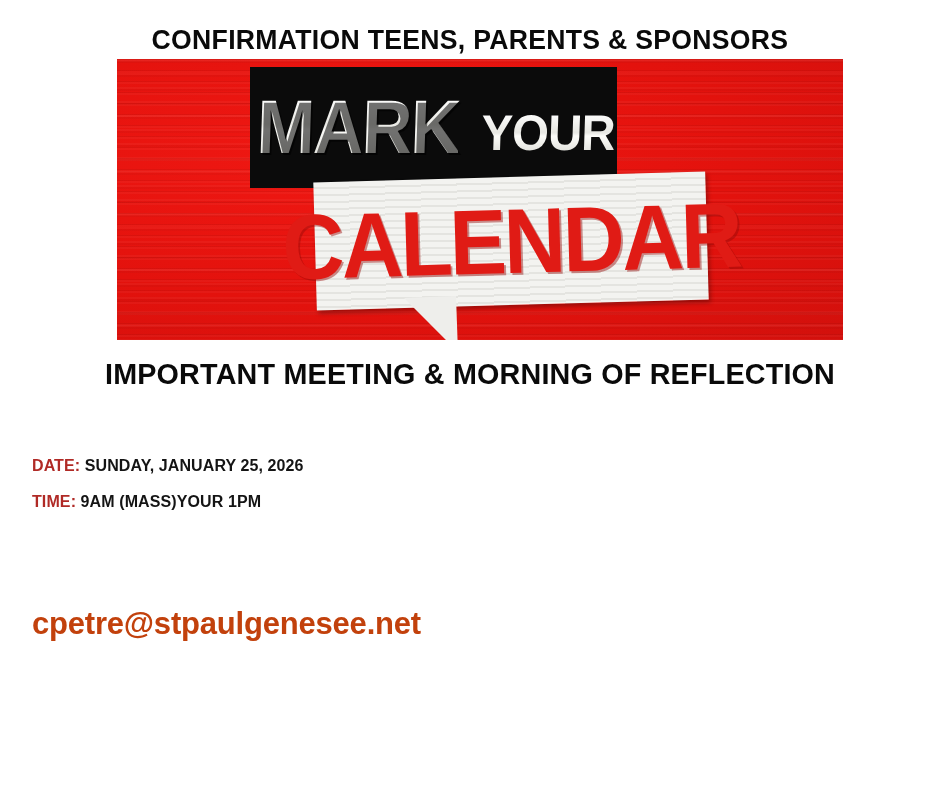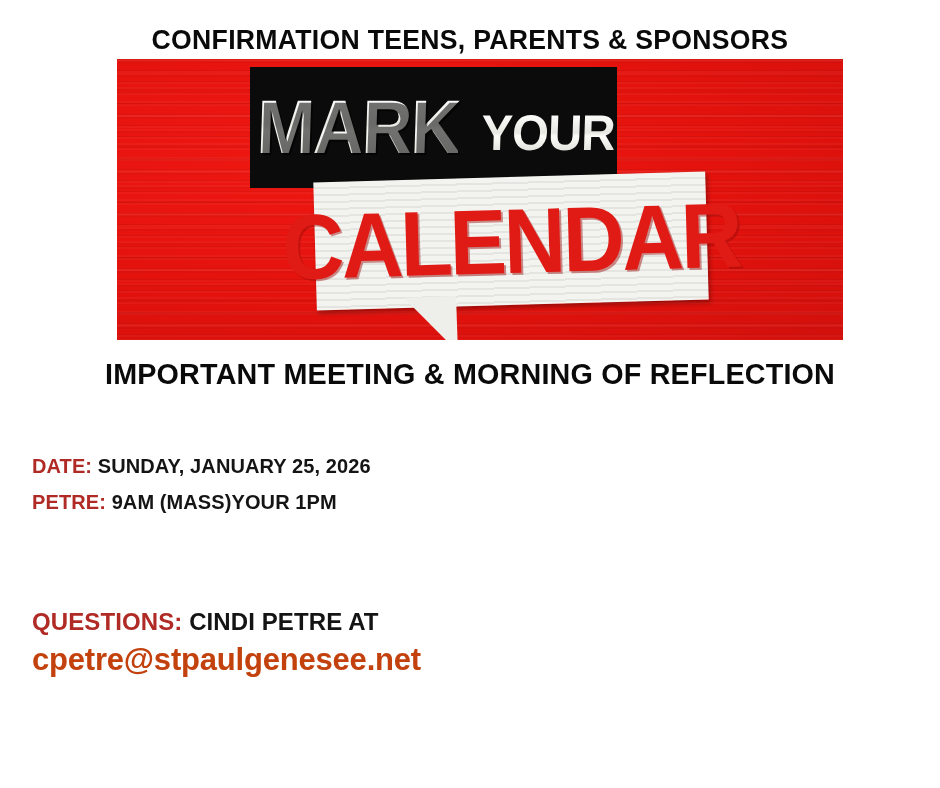--- a/index.html
+++ b/index.html
@@ -206,21 +206,21 @@
   
   .details {
     position: absolute;
     left: 32px;
     top: 448px;
     width: 880px;
   }
   .detail-row {
     font-family: "Liberation Sans", sans-serif;
     font-weight: bold;
-    font-size: 20px;
+    font-size: 16px;
     line-height: 36px;
     color: #141414;
     white-space: nowrap;
     letter-spacing: 0.1px;
   }
   .label-red { color: #b02a26; }
   .colon-red { color: #b02a26; }
   .colon-dark { color: #141414; }
 
   .questions-block {
@@ -276,27 +276,23 @@
   <div class="subtitle">IMPORTANT MEETING &amp; MORNING OF REFLECTION</div>
 
   <div class="details">
 
     <div class="detail-row">
       <span class="label-red">DATE</span><span class="colon-red">:</span>
       <span>SUNDAY, JANUARY 25, 2026</span>
     </div>
 
     <div class="detail-row">
-      <span class="label-red">PETRE</span><span class="colon-red">:</span>
+      <span class="label-red">TIME</span><span class="colon-red">:</span>
       <span>9AM (MASS)YOUR 1PM</span>
     </div>
 
   </div>
 
   <div class="questions-block">
-    <div class="questions-row">
-      <span class="label-red">QUESTIONS</span><span class="colon-red">:</span>
-      <span>CINDI PETRE AT</span>
-    </div>
     <div class="email-row">cpetre@stpaulgenesee.net</div>
   </div>
 
 </div>
 
 </body></html>

